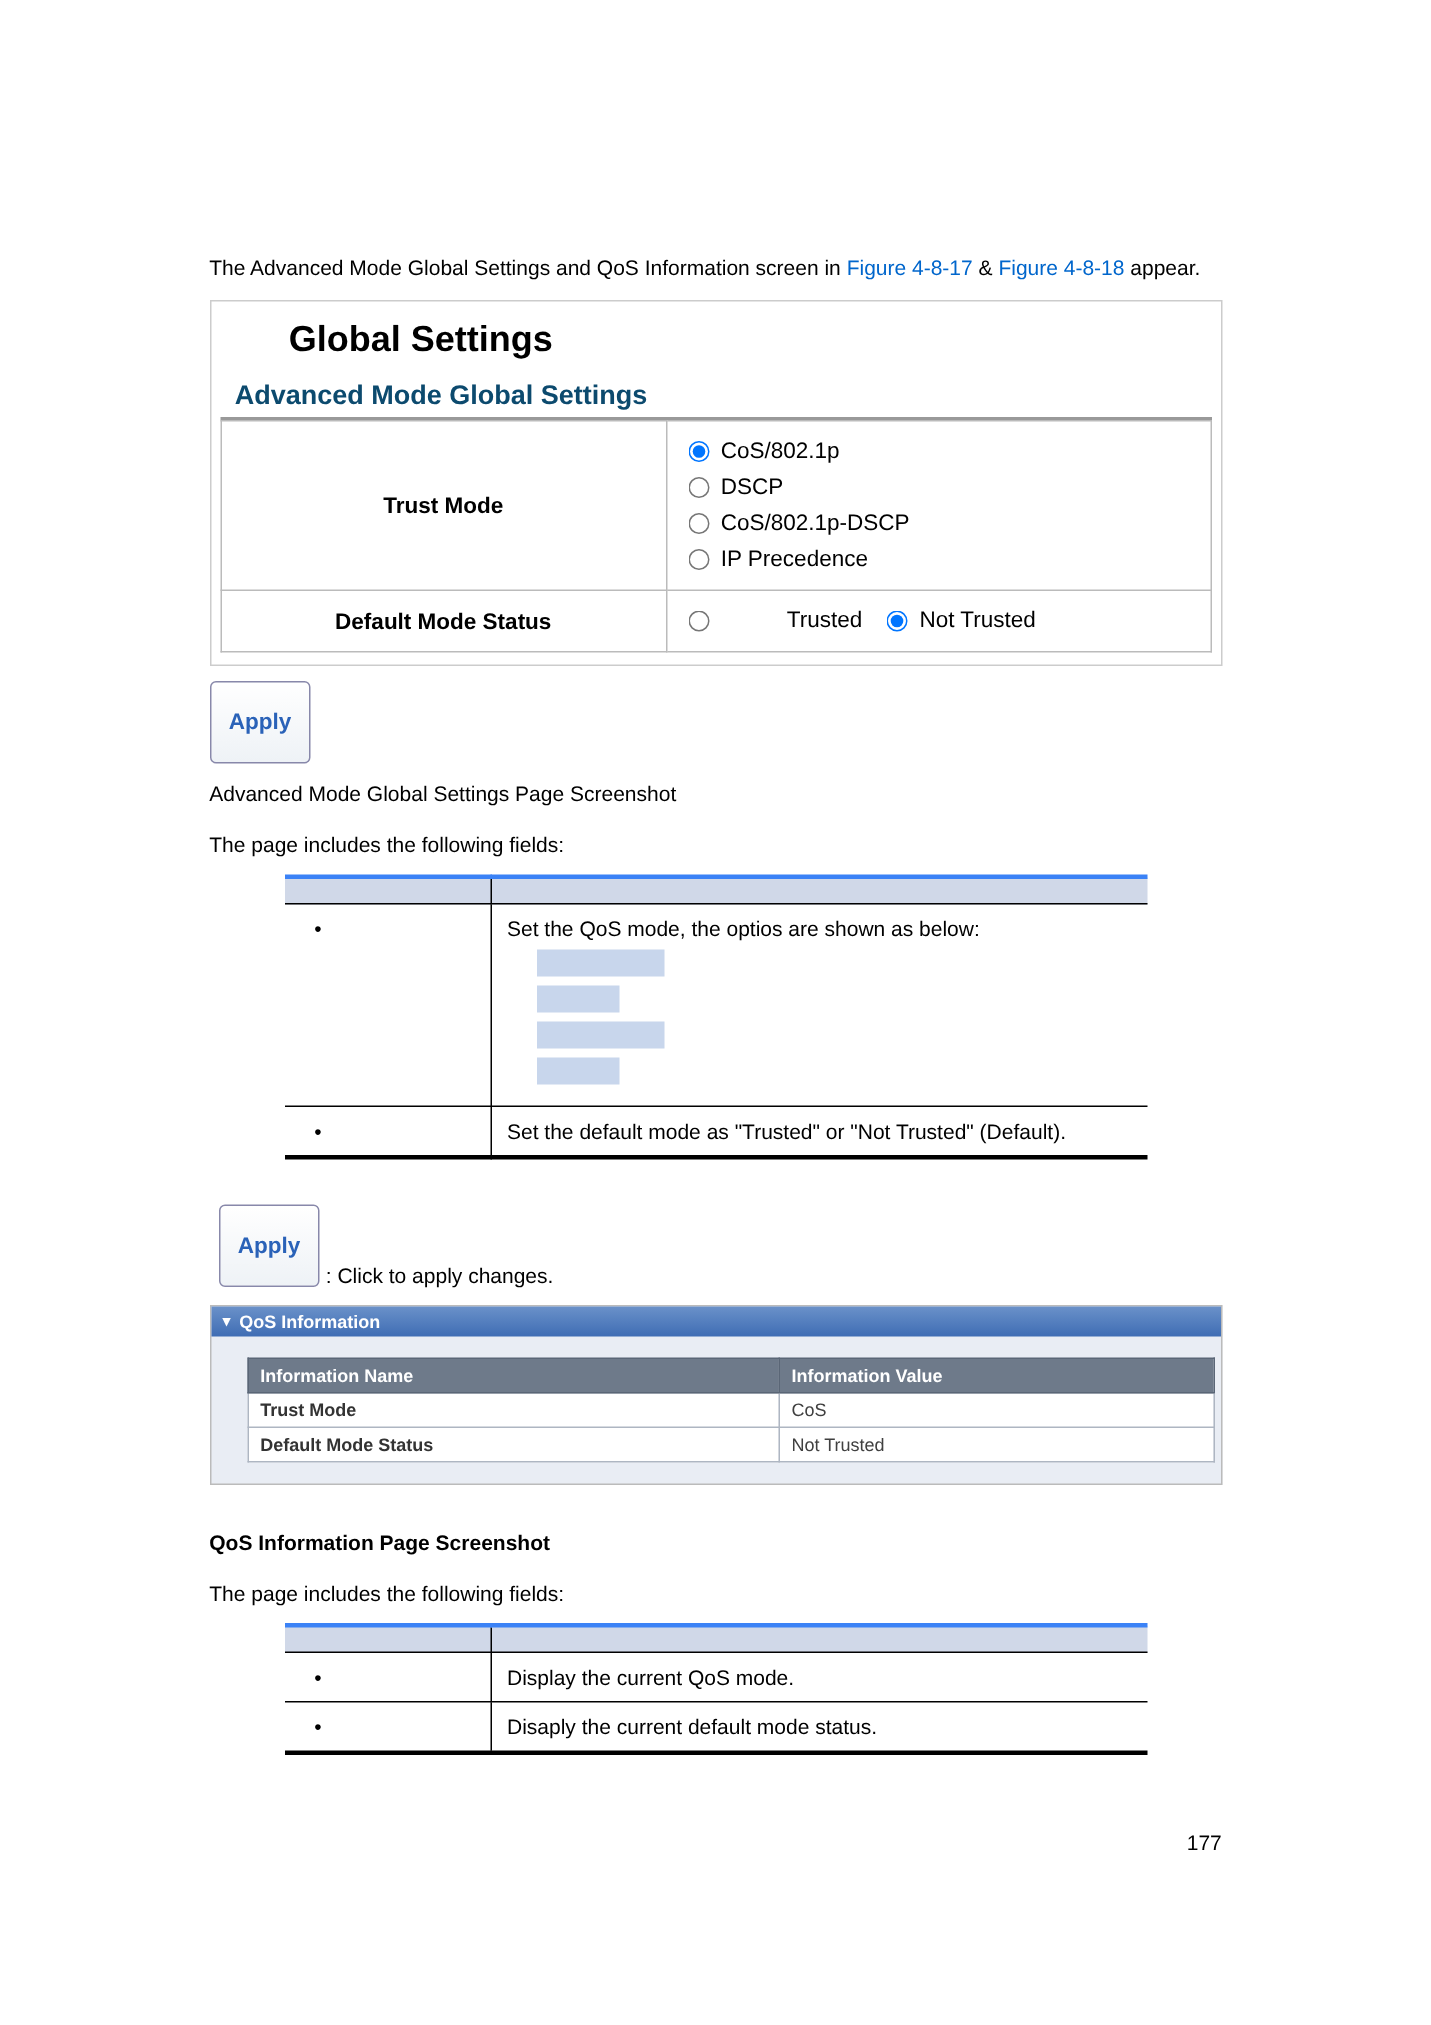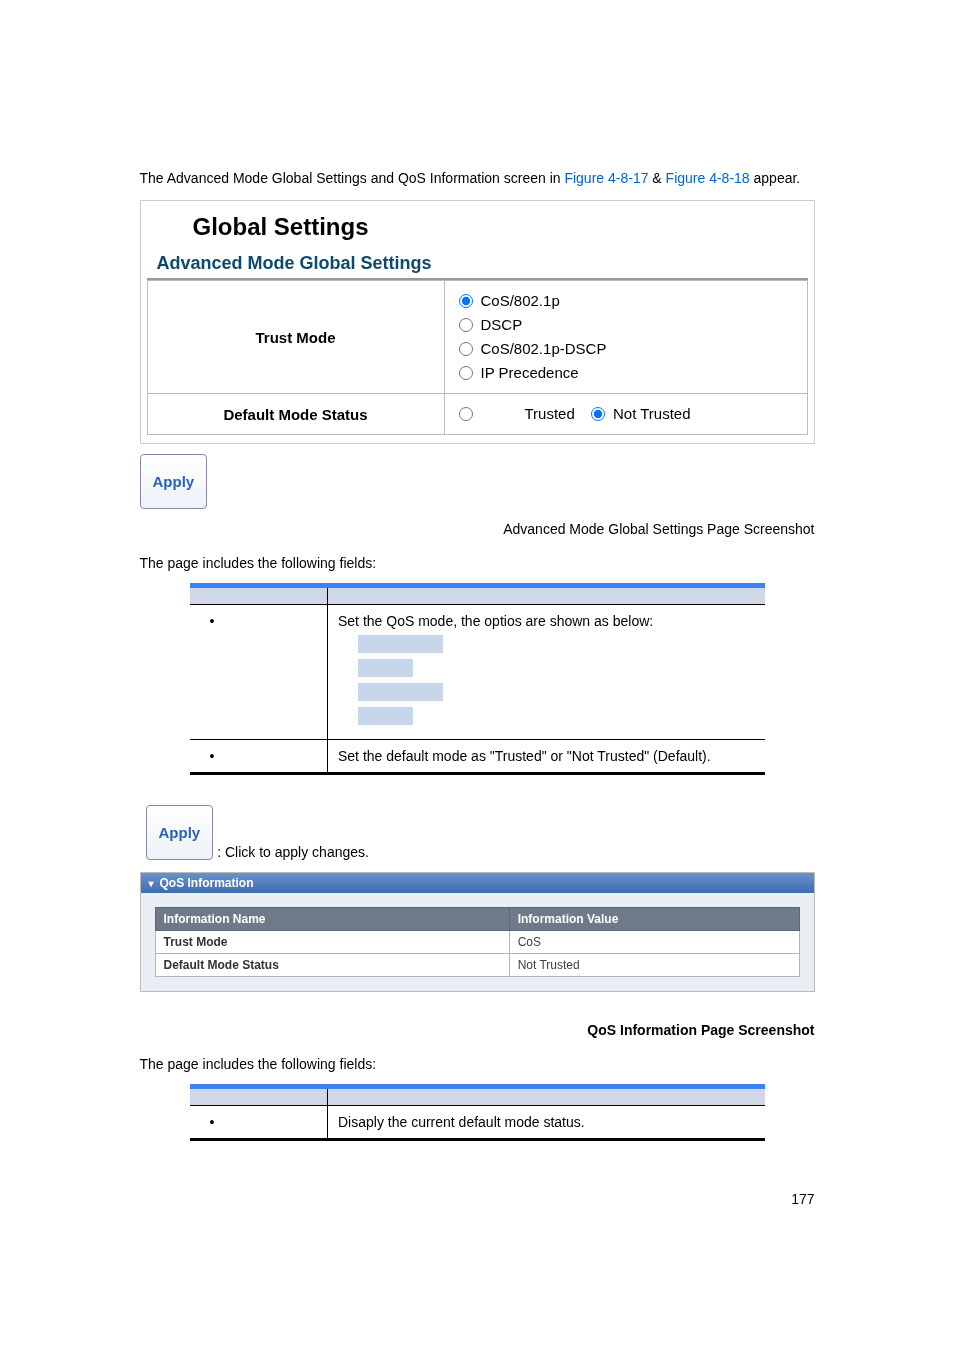--- a/index.html
+++ b/index.html
@@ -83,32 +83,32 @@
     border: 1px solid #88a;
     border-radius: 4px;
     background: linear-gradient(#ffffff, #eef2f6);
     color: #2a62b8;
     font-weight: bold;
     font-size: 15px;
     cursor: pointer;
   }
 
   .caption {
-    text-align: right;
+    text-align: left;
     font-size: 14px;
     margin: 12px 0 18px 0;
     color: #000;
   }
 
   
   .obj-table {
     width: calc(100% - 100px);
     margin: 12px 50px 18px 50px;
     border-collapse: collapse;
-    border-top: 5px solid #3b82f6;
+    border-top: 3px solid #3b82f6;
     border-bottom: 3px solid #000;
   }
   .obj-table th, .obj-table td {
     border-left: none;
     border-right: none;
     border-bottom: 1px solid #000;
     padding: 8px 10px;
     font-size: 14px;
     text-align: left;
     vertical-align: top;
@@ -162,20 +162,21 @@
   .qos-header .chev {
     font-size: 10px;
   }
   .qos-body {
     padding: 14px;
   }
   .info-table {
     width: 100%;
     border-collapse: collapse;
     font-size: 12px;
+    margin-left: 10px;
   }
   .info-table th {
     background: #6e7a8a;
     color: #fff;
     text-align: left;
     padding: 4px 8px;
     border: 1px solid #5a6676;
     font-weight: bold;
   }
   .info-table td {
@@ -316,20 +317,24 @@
 
   
   <table class="obj-table">
     <tbody>
         <tr>
           <th class="sep"></th>
           <th></th>
         </tr>
     <tr>
       <td class="objcell sep"></td>
+      <td>Display the current QoS mode.</td>
+    </tr>
+    <tr>
+      <td class="objcell sep"></td>
       <td>Disaply the current default mode status.</td>
     </tr>
   </tbody>
     </table>
 
   <div class="page-number">177</div>
 
 </div>
 
 </body></html>

